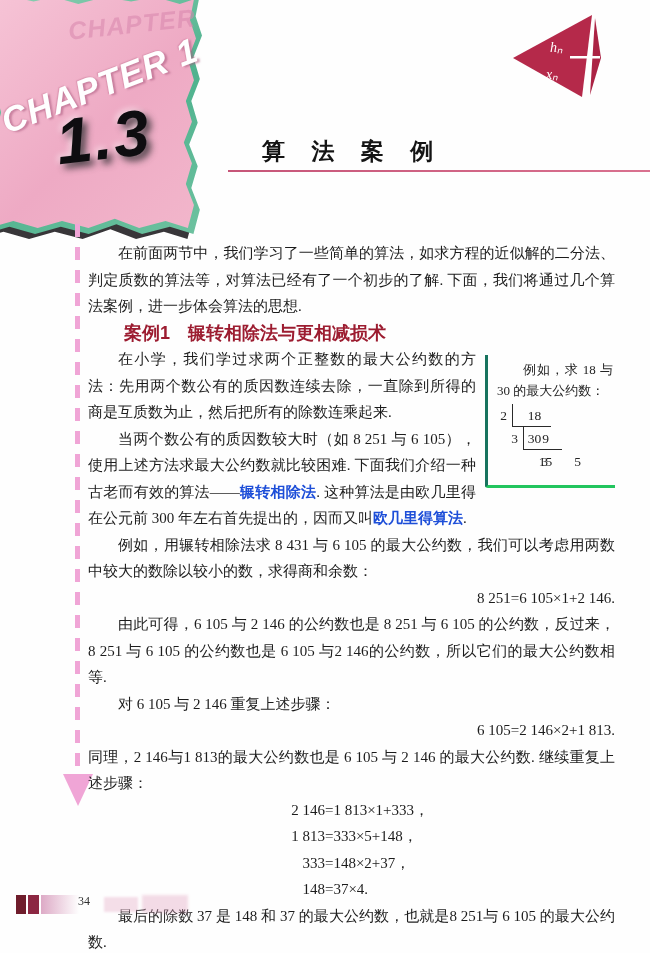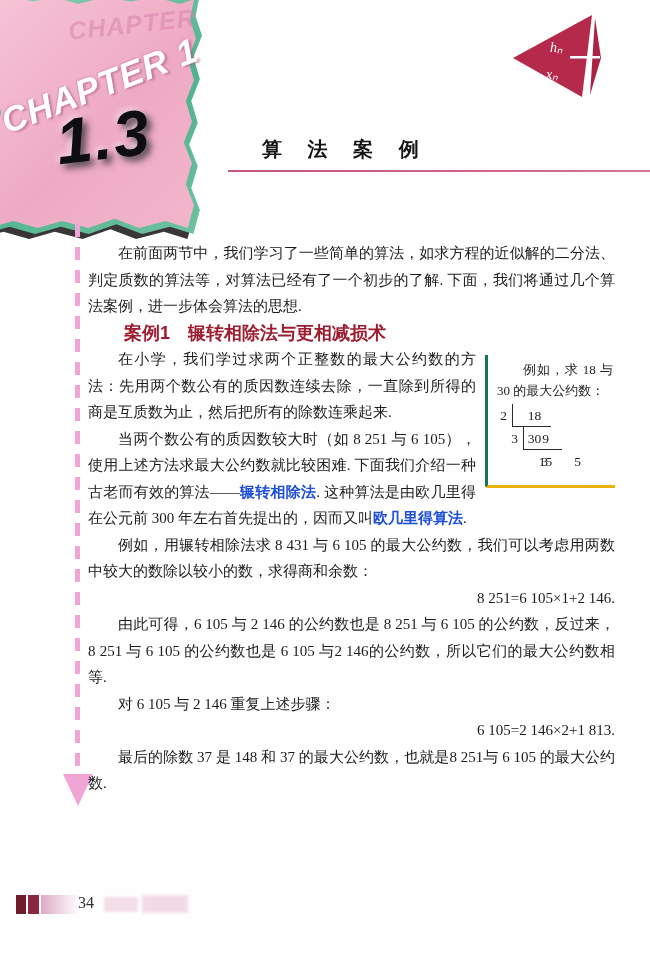--- a/index.html
+++ b/index.html
@@ -27,21 +27,21 @@
   .section-number{position:absolute;top:108px;left:68px;
                   font-family:"Liberation Sans","DejaVu Sans",sans-serif;
                   font-size:64px;font-weight:bold;font-style:italic;color:#0e0d10;
                   transform:rotate(-7deg);letter-spacing:2px;
                   text-shadow:4px 5px 7px rgba(55,50,55,.85),-2px -2px 6px rgba(255,255,255,.55);}
 
   
   .logo{position:absolute;top:12px;left:508px;width:96px;height:88px;}
   .page-title{position:absolute;top:136px;left:262px;white-space:nowrap;
               font-family:"Liberation Sans","DejaVu Sans",sans-serif;
-              font-size:20px;font-weight:bold;letter-spacing:10px;color:#141414;}
+              font-size:23px;font-weight:bold;letter-spacing:10px;color:#141414;}
   .title-rule{position:absolute;top:170px;left:228px;width:422px;height:2px;
               background:linear-gradient(90deg,#c65578,#d9718f);}
 
   
   .dash-line{position:absolute;left:75px;top:224px;width:5px;height:548px;
              background:repeating-linear-gradient(180deg,#f0a5d6 0 13px,transparent 13px 23px);}
   .dash-arrow{position:absolute;left:63px;top:774px;width:0;height:0;
               border-left:15px solid transparent;border-right:15px solid transparent;
               border-top:32px solid #f0a5d6;}
 
@@ -53,40 +53,40 @@
   .case-heading{margin:1px 0;text-indent:2em;color:#9c1c30;font-weight:bold;
                 font-family:"Liberation Sans","DejaVu Sans",sans-serif;font-size:18px;}
   .term{color:#1d4ed8;font-weight:bold;font-family:"Liberation Sans","DejaVu Sans",sans-serif;}
   .formula{text-align:right;text-indent:0;margin:1px 0;}
   .steps{width:fit-content;margin:0 auto;}
   .srow{display:flex;}
   .slhs{display:inline-block;min-width:3.4em;text-align:right;}
 
   
   .sidebar{float:right;width:116px;margin:9px 0 10px 9px;padding:4px 2px 8px 9px;
-           border-left:3px solid #17735e;border-bottom:3px solid #eab308;
+           border-left:3px solid #17735e;border-bottom:3px solid #22c55e;
            border-radius:0 0 0 3px;font-size:13px;line-height:21px;color:#242424;text-align:justify;}
   .sidebar p{margin:0;text-indent:0;}
   .sidebar p.ind{text-indent:2em;}
   .division{margin:3px 0 4px 0;font-size:13.5px;}
   .drow{display:flex;align-items:stretch;height:23px;line-height:23px;}
   .dnum{width:13px;text-align:center;}
   .dgroup{display:flex;margin-left:2px;padding-left:5px;border-left:1.5px solid #2a2a2a;}
   .dgroup.under{border-bottom:1.5px solid #2a2a2a;flex-direction:column;}
   .dcell{width:33px;text-align:center;}
   .sp1{width:11px;}
   .sp3{width:31px;}
 
   
   .footer{position:absolute;left:0;top:892px;width:100%;height:26px;}
   .fsq1{position:absolute;left:16px;top:3px;width:10px;height:19px;background:#6f1d2c;}
   .fsq2{position:absolute;left:28px;top:3px;width:11px;height:19px;background:#8c2742;}
   .ffade{position:absolute;left:41px;top:3px;width:38px;height:19px;
          background:linear-gradient(90deg,#ddaac6,rgba(240,205,222,0));}
-  .page-number{position:absolute;left:78px;top:2px;font-size:16px;color:#2f2f2f;}
+  .page-number{position:absolute;left:78px;top:2px;font-size:12px;color:#2f2f2f;}
   .fstamp1{position:absolute;left:104px;top:5px;width:34px;height:15px;background:#eab8cf;
            opacity:.45;filter:blur(1px);}
   .fstamp2{position:absolute;left:142px;top:3px;width:46px;height:18px;background:#e3a8c4;
            opacity:.4;filter:blur(1.5px);}
 </style>
 </head>
 <body>
 
 <div class="page">
 
@@ -150,21 +150,40 @@
 
     <p>例如，用辗转相除法求 8 431 与 6 105 的最大公约数，我们可以考虑用两数中较大的数除以较小的数，求得商和余数：</p>
 
     <p class="formula">8 251=6 105×1+2 146.</p>
 
     <p>由此可得，6 105 与 2 146 的公约数也是 8 251 与 6 105 的公约数，反过来，8 251 与 6 105 的公约数也是 6 105 与2 146的公约数，所以它们的最大公约数相等.</p>
     <p>对 6 105 与 2 146 重复上述步骤：</p>
 
     <p class="formula">6 105=2 146×2+1 813.</p>
 
+    <p class="noindent">同理，2 146与1 813的最大公约数也是 6 105 与 2 146 的最大公约数. 继续重复上述步骤：</p>
 
+    <div class="steps">
+      <div class="srow">
+          <span class="slhs">2 146</span>
+          <span>=1 813×1+333，</span>
+        </div>
+      <div class="srow">
+          <span class="slhs">1 813</span>
+          <span>=333×5+148，</span>
+        </div>
+      <div class="srow">
+          <span class="slhs">333</span>
+          <span>=148×2+37，</span>
+        </div>
+      <div class="srow">
+          <span class="slhs">148</span>
+          <span>=37×4.</span>
+        </div>
+    </div>
 
     <p>最后的除数 37 是 148 和 37 的最大公约数，也就是8 251与 6 105 的最大公约数.</p>
 
   </div>
 
   <div class="footer">
     <div class="fsq1"></div>
     <div class="fsq2"></div>
     <div class="ffade"></div>
     <div class="page-number">34</div>

